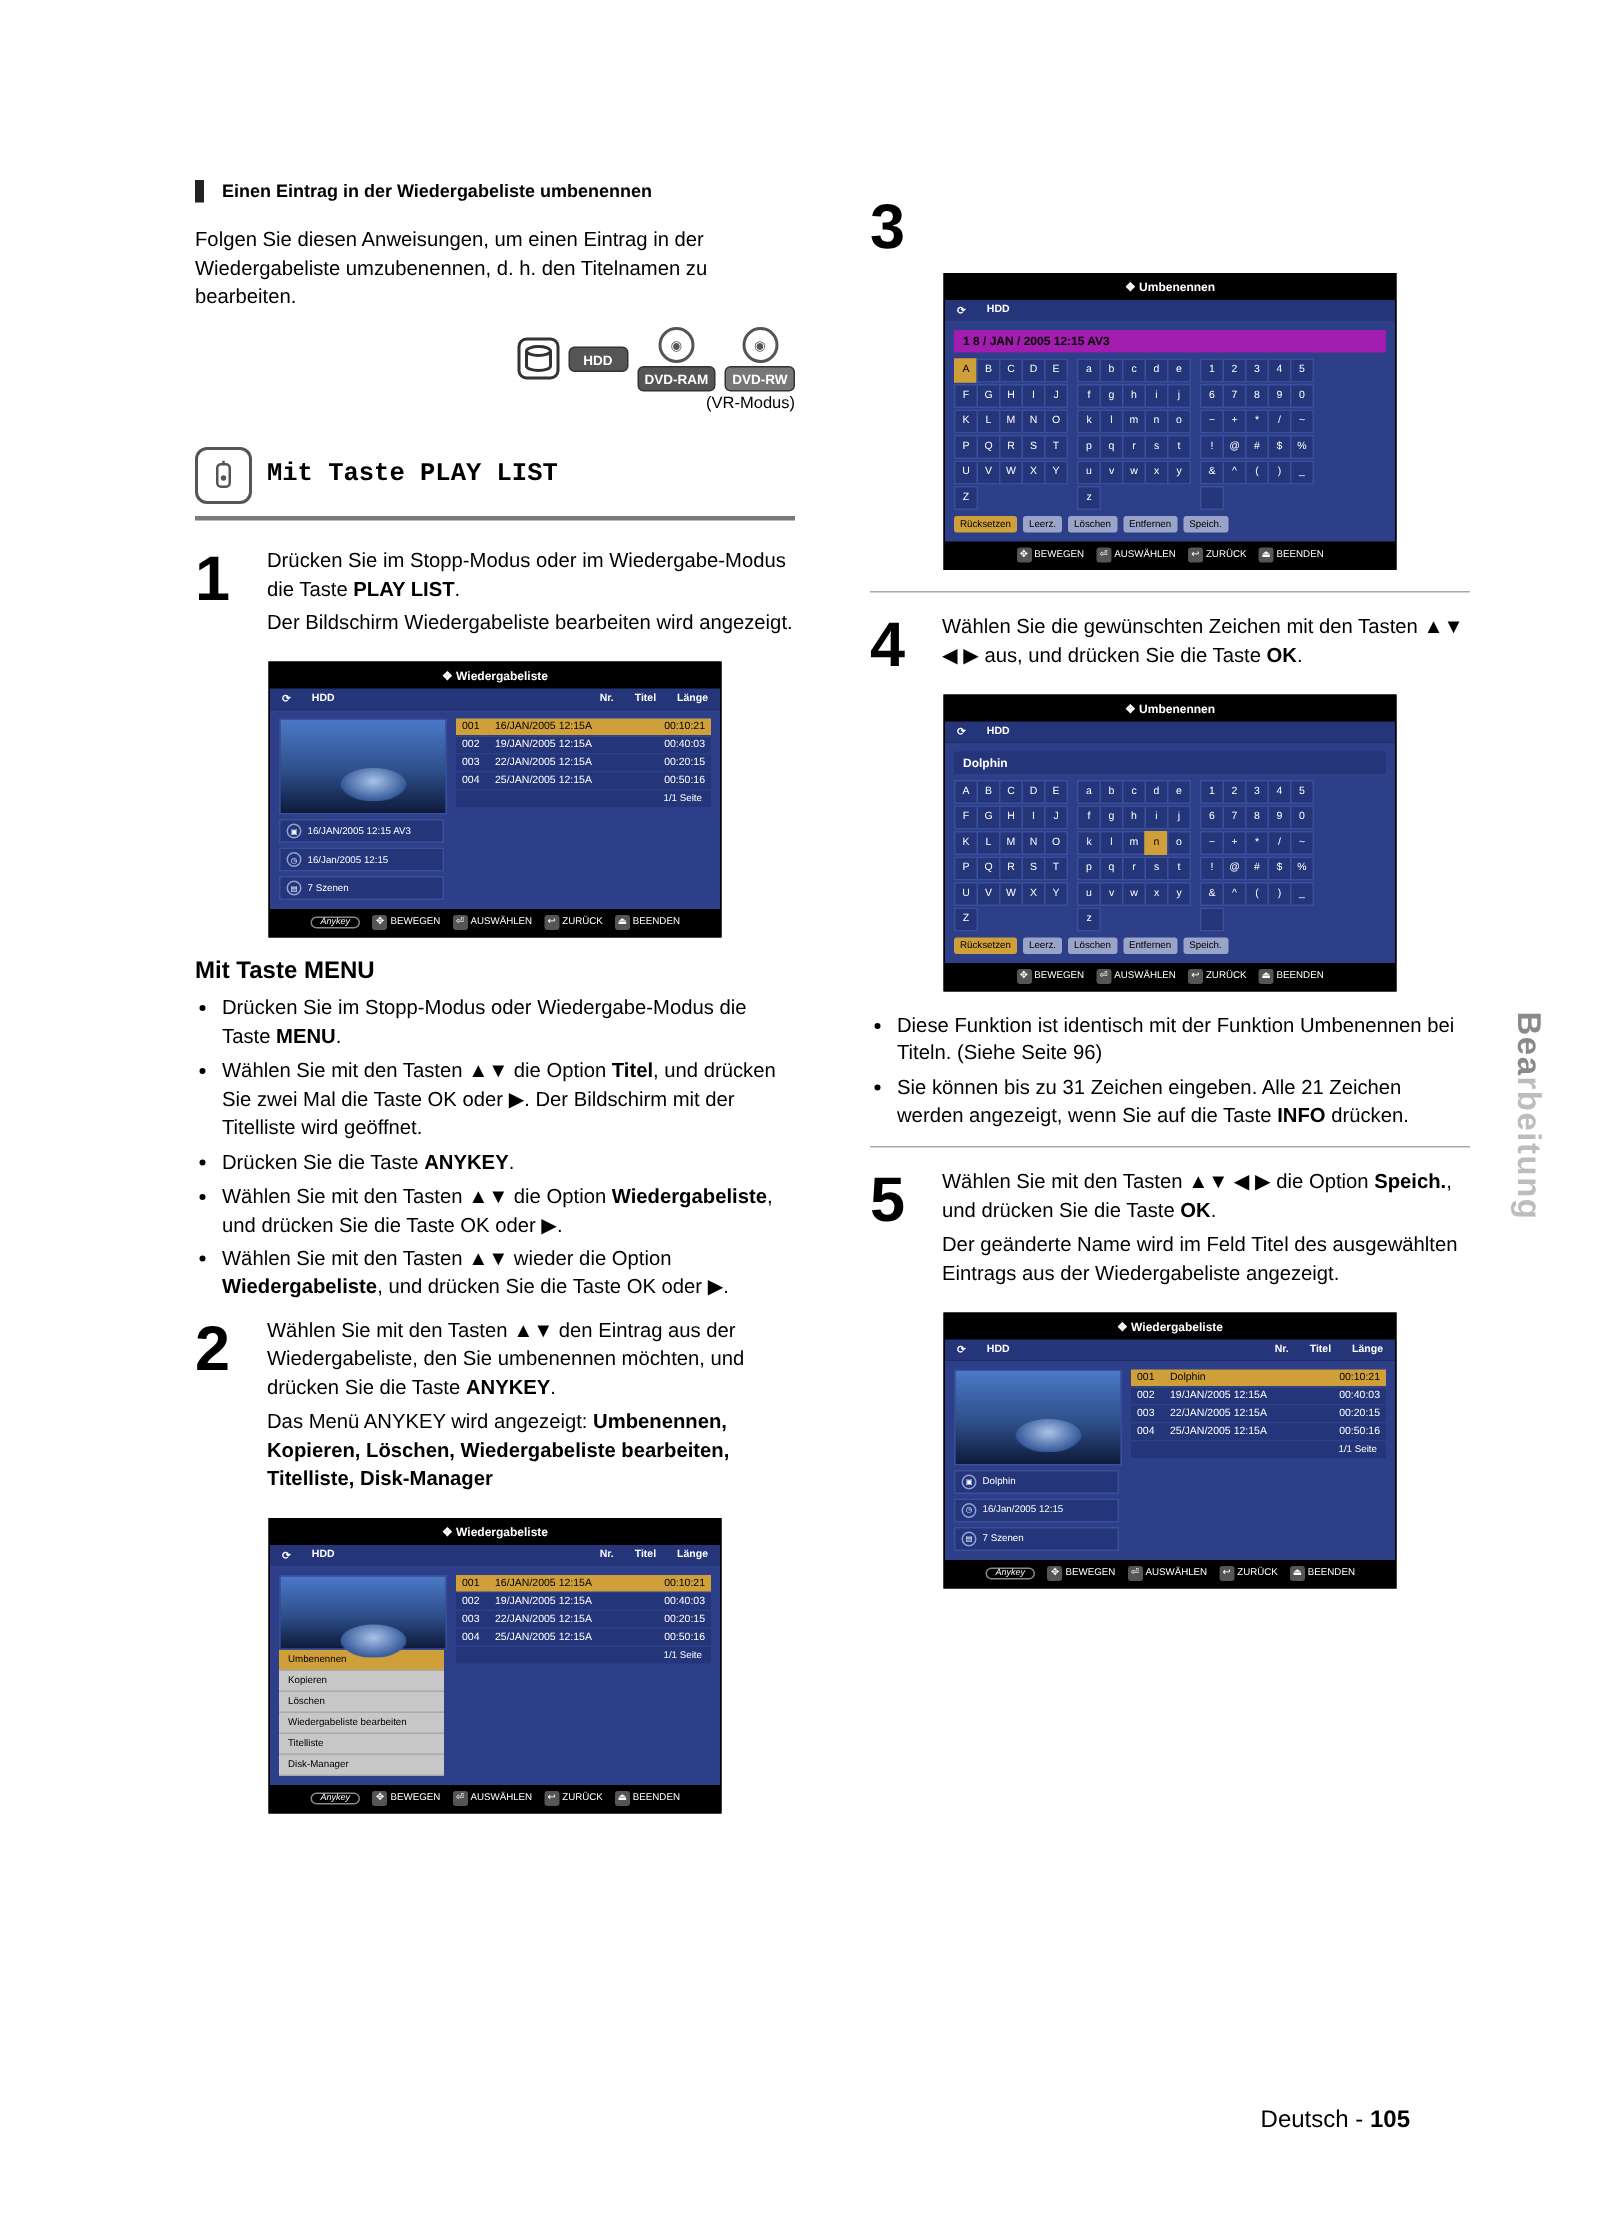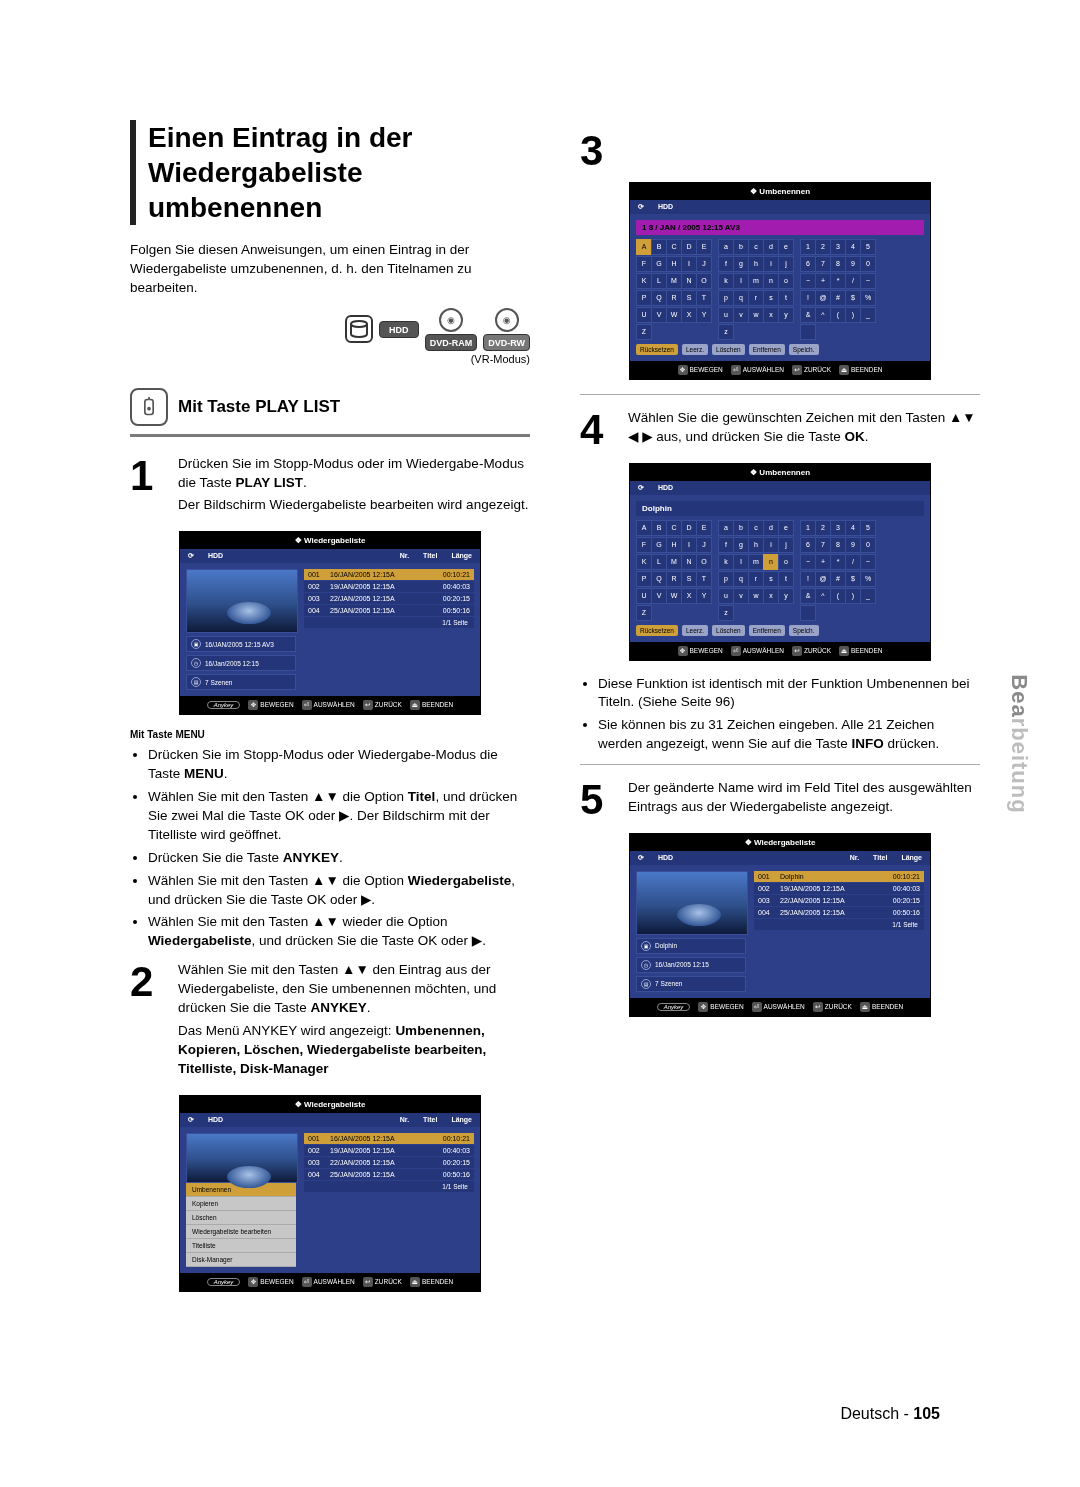--- a/index.html
+++ b/index.html
@@ -31,21 +31,21 @@
     margin-bottom: 16px;
   }
   .section-bar {
     width: 6px;
     background: #222;
     margin-right: 12px;
     flex-shrink: 0;
     align-self: stretch;
   }
   .section-title {
-    font-size: 28px;
+    font-size: 12px;
     font-weight: bold;
     line-height: 1.25;
   }
   .intro, .step-body p, .bullets li {
     font-size: 13.5px;
     line-height: 1.4;
   }
   .intro { margin: 8px 0 10px 0; }
   .media-icons {
     display: flex;
@@ -90,20 +90,21 @@
     border: 2px solid #555;
     border-radius: 8px;
     display: flex; align-items: center; justify-content: center;
     font-size: 16px;
     color: #555;
   }
   .round-icon svg { width: 20px; height: 20px; }
   .subhead {
     font-size: 17px;
     font-weight: bold;
+    font-family: Liberation Mono, monospace;
   }
   .hr-thick {
     border: none;
     border-top: 3px solid #7a7a7a;
     margin: 8px 0 18px;
   }
   .step {
     display: flex;
     align-items: flex-start;
     margin: 10px 0 6px 0;
@@ -118,21 +119,21 @@
     padding-top: 2px;
   }
   .step-body { flex: 1; }
   .step-body p { margin: 0 0 4px 0; }
   .bullets {
     padding-left: 18px;
     margin: 6px 0;
   }
   .bullets li { margin-bottom: 4px; }
   .menu-sub {
-    font-size: 10px;
+    font-size: 16px;
     font-weight: bold;
     margin: 12px 0 6px 0;
   }
   .hr-thin {
     border: none;
     border-top: 1px solid #aaa;
     margin: 10px 0 14px 0;
   }
 
   
@@ -763,20 +764,21 @@
       <ul class="bullets">
         <li>Diese Funktion ist identisch mit der Funktion Umbenennen bei Titeln. (Siehe Seite 96)</li>
         <li><span>Sie können bis zu 31 Zeichen eingeben. Alle 21 Zeichen werden angezeigt, wenn Sie auf die Taste </span><b>INFO</b><span> drücken.</span></li>
       </ul>
 
       <hr class="hr-thin">
 
       <div class="step">
         <div class="step-num">5</div>
         <div class="step-body">
+          <p><span>Wählen Sie mit den Tasten ▲▼ ◀ ▶ die Option </span><b>Speich.</b><span>, und drücken Sie die Taste </span><b>OK</b><span>.</span></p>
           <p>Der geänderte Name wird im Feld Titel des ausgewählten Eintrags aus der Wiedergabeliste angezeigt.</p>
         </div>
       </div>
 
       <div class="osd">
         <div class="osd-title">Wiedergabeliste</div>
         <div class="osd-bar">
             <span>⟳</span>
             <span>HDD</span>
           <span class="hdr-title">Nr.</span>

